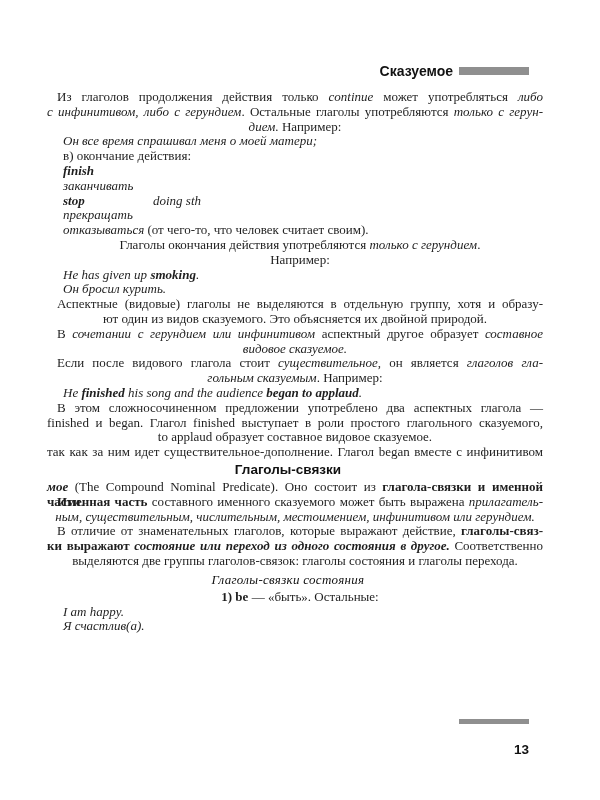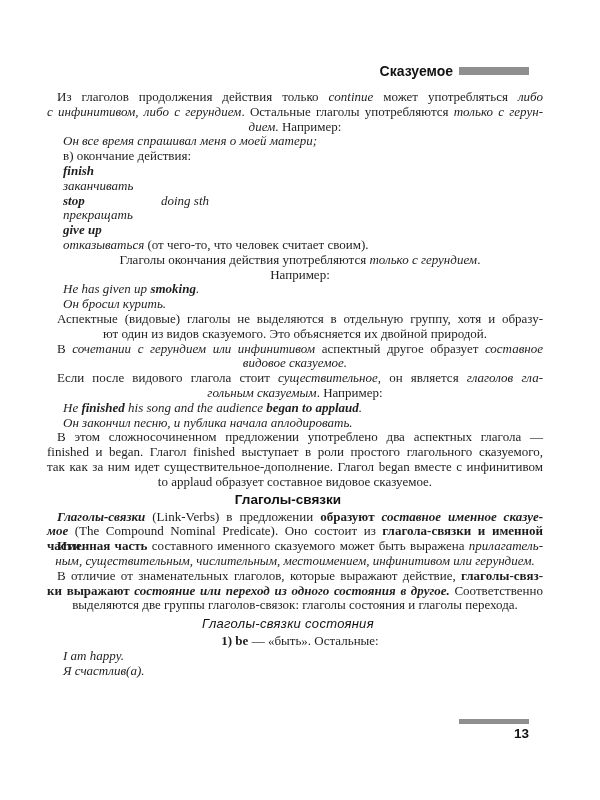--- a/index.html
+++ b/index.html
@@ -23,27 +23,27 @@
   .pl, .cl { white-space:nowrap;text-align:center; }
   .ex { padding-left:16px; white-space:nowrap; }
   .s-i  { font-style:italic; }
   .s-b  { font-weight:700; }
   .s-bi { font-weight:700; font-style:italic; }
   .h1 {
     font-family:"Liberation Sans", sans-serif; font-weight:700; font-size:13.5px;
     color:#111111; text-align:center; height:16px; line-height:16px; margin:2px 0;
   }
   .h2 {
-    font-family:Liberation Sans, sans-serif; font-style:italic; font-size:13px;
+    font-family:Liberation Serif, serif; font-style:italic; font-size:13px;
     color:#111111; text-align:center; height:15px; line-height:15px; margin:3px 0;
     letter-spacing:0.3px;
   }
   .footer {
     position:absolute; top:719px; right:71px;
-    display:flex; flex-direction:column; align-items:flex-end; gap:3px;
+    display:flex; flex-direction:column; align-items:flex-end; gap:19px;
   }
   .footer-bar { width:70px; height:5px; background:#8f8f8f; }
   .page-number {
     font-family:"Liberation Sans", sans-serif; font-weight:700;
     font-size:13.5px; color:#111111; line-height:1;
   }
 </style>
 </head>
 <body>
 
@@ -56,44 +56,41 @@
 
   <div class="body">
     <div>
         <div class="line pj"><span>Из глаголов продолжения действия только </span><span class="s-i">continue</span><span> может употребляться </span><span class="s-i">либо</span></div>
         <div class="line cj"><span class="s-i">с инфинитивом, либо с герундием</span><span>. Остальные глаголы употребляются </span><span class="s-i">только с герун-</span></div>
         <div class="line cl"><span class="s-i">дием.</span><span> Например:</span></div>
         <div class="line ex"><span class="s-i">Он все время спрашивал меня о моей матери;</span></div>
         <div class="line ex"><span>в) окончание действия:</span></div>
         <div class="line ex"><span class="s-bi">finish</span></div>
         <div class="line ex"><span class="s-i">заканчивать</span></div>
-        <div class="line ex"><span class="s-bi">stop</span><span class="s-i" style="position: absolute; left: 114px; font-style: italic;">doing sth</span></div>
+        <div class="line ex"><span class="s-bi">stop</span><span class="s-i" style="position: absolute; left: 106px; font-style: italic;">doing sth</span></div>
         <div class="line ex"><span class="s-i">прекращать</span></div>
-        <div class="line ex"><span class="s-bi">give up</span></div>
         <div class="line ex"><span class="s-i">отказываться </span><span>(от чего-то, что человек считает своим).</span></div>
         <div class="line pl"><span>Глаголы окончания действия употребляются </span><span class="s-i">только с герундием</span><span>.</span></div>
         <div class="line pl"><span>Например:</span></div>
         <div class="line ex"><span class="s-i">He has given up </span><span class="s-bi">smoking</span><span class="s-i">.</span></div>
         <div class="line ex"><span class="s-i">Он бросил курить.</span></div>
         <div class="line pj"><span>Аспектные (видовые) глаголы не выделяются в отдельную группу, хотя и образу-</span></div>
         <div class="line cl"><span>ют один из видов сказуемого. Это объясняется их двойной природой.</span></div>
         <div class="line pj"><span>В </span><span class="s-i">сочетании с герундием или инфинитивом</span><span> аспектный другое образует </span><span class="s-i">составное</span></div>
         <div class="line cl"><span class="s-i">видовое сказуемое.</span></div>
         <div class="line pj"><span>Если после видового глагола стоит </span><span class="s-i">существительное</span><span>, он является </span><span class="s-i">глаголов гла-</span></div>
         <div class="line cl"><span class="s-i">гольным сказуемым</span><span>. Например:</span></div>
         <div class="line ex"><span class="s-i">He </span><span class="s-bi">finished</span><span class="s-i"> his song and the audience </span><span class="s-bi">began to applaud</span><span class="s-i">.</span></div>
-        <div class="line ex"><span class="s-i">Он закончил песню, и публика начала аплодировать.</span></div>
         <div class="line pj"><span>В этом сложносочиненном предложении употреблено два аспектных глагола —</span></div>
         <div class="line cj"><span>finished и began. Глагол finished выступает в роли простого глагольного сказуемого,</span></div>
+        <div class="line cl"><span>to applaud образует составное видовое сказуемое.</span></div>
         <div class="line cj"><span>так как за ним идет существительное-дополнение. Глагол began вместе с инфинитивом</span></div>
-        <div class="line cl"><span>to applaud образует составное видовое сказуемое.</span></div>
       </div>
     <div class="h1">Глаголы-связки</div>
     <div>
-        <div class="line pj"><span class="s-bi">Глаголы-связки</span><span> (Link-Verbs) в предложении </span><span class="s-b">образуют</span><span> </span><span class="s-bi">составное именное сказуе-</span></div>
         <div class="line cj"><span class="s-bi">мое</span><span> (The Compound Nominal Predicate). Оно состоит из </span><span class="s-b">глагола-связки и именной части</span><span>.</span></div>
         <div class="line pj"><span class="s-b">Именная часть</span><span> составного именного сказуемого может быть выражена </span><span class="s-i">прилагатель-</span></div>
         <div class="line cl"><span class="s-i">ным, существительным, числительным, местоимением, инфинитивом или герундием.</span></div>
         <div class="line pj"><span>В отличие от знаменательных глаголов, которые выражают действие, </span><span class="s-b">глаголы-связ-</span></div>
         <div class="line cj"><span class="s-b">ки выражают </span><span class="s-bi">состояние или переход из одного состояния в другое.</span><span> Соответственно</span></div>
         <div class="line cl"><span>выделяются две группы глаголов-связок: глаголы состояния и глаголы перехода.</span></div>
       </div>
     <div class="h2">Глаголы-связки  состояния</div>
     <div>
         <div class="line pl"><span class="s-b">1) be</span><span> — «быть». Остальные:</span></div>

